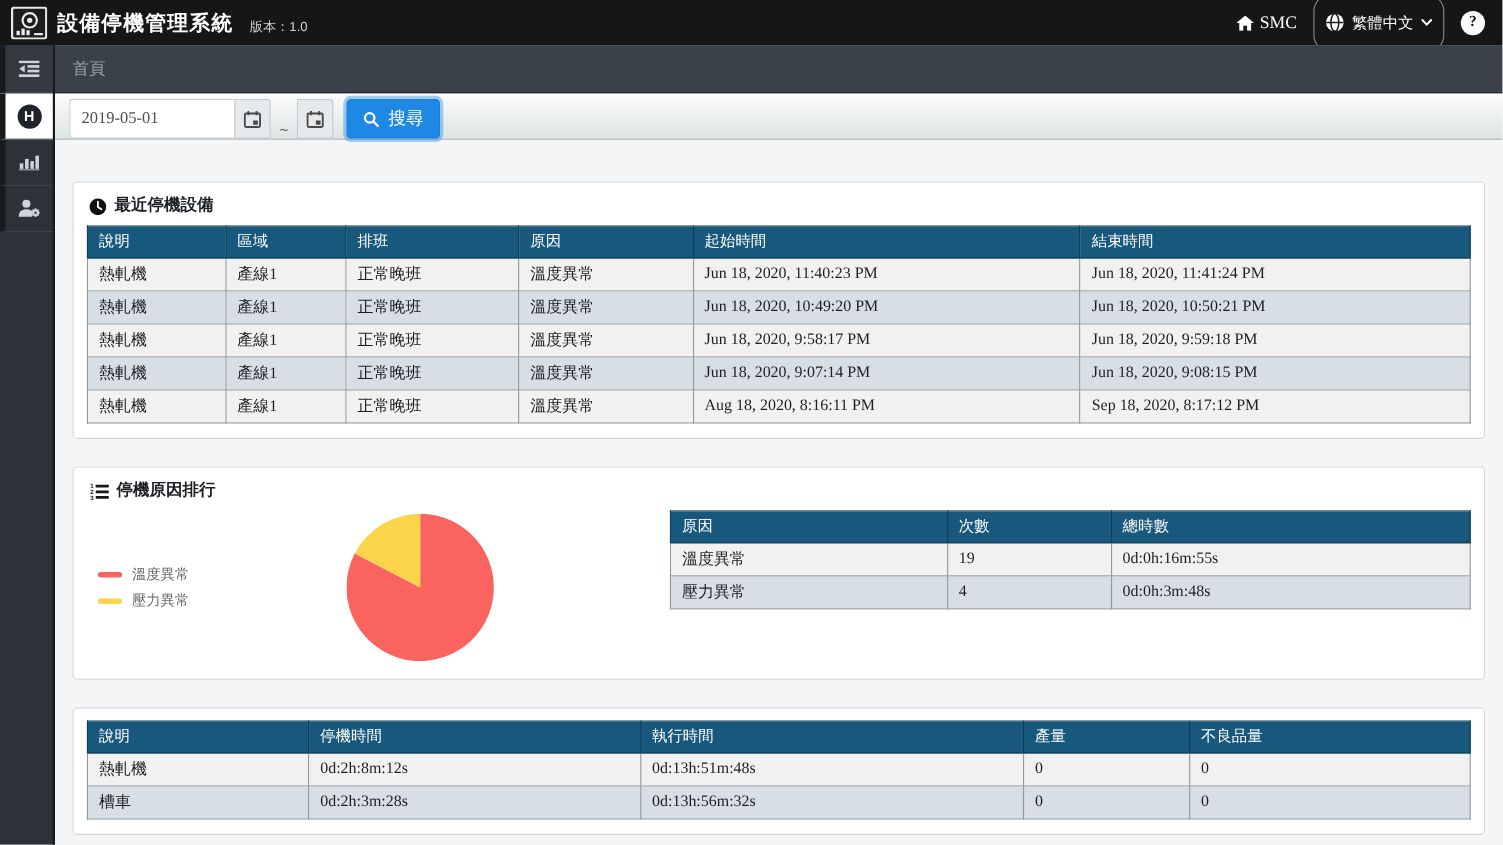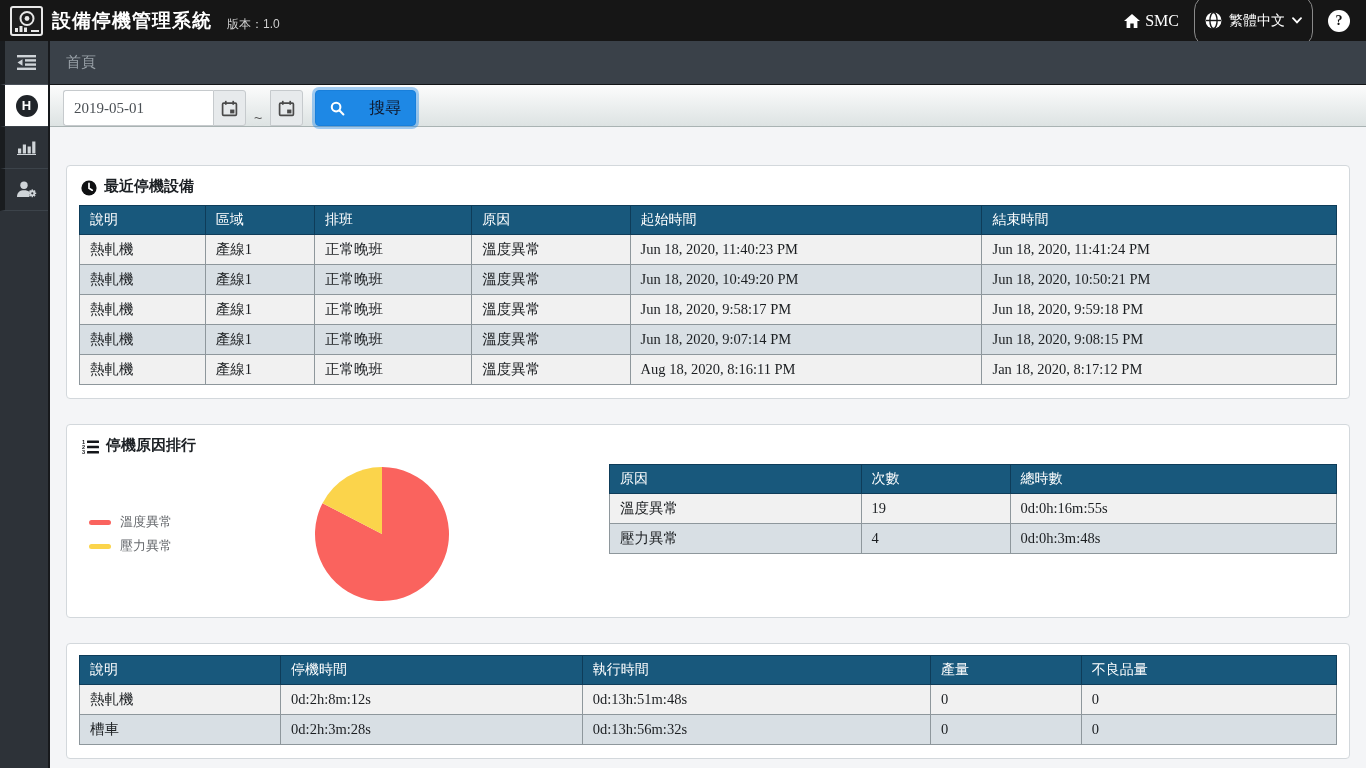--- a/index.html
+++ b/index.html
@@ -24,21 +24,21 @@
   .side-item.active { background:#fff; }
   .h-circle { width:22px; height:22px; border-radius:50%; background:#202429; color:#fff; font-size:13px; font-weight:bold; display:flex; align-items:center; justify-content:center; }
 
   .content-col { flex:1; min-width:0; display:flex; flex-direction:column; }
   .breadcrumb-bar { height:44px; flex:none; background:#3a4149; display:flex; align-items:center; padding:0 16px; color:#99a1a8; font-size:15px; border-bottom:1px solid #131517; }
   .toolbar { height:42px; flex:none; background:linear-gradient(#fcfcfc,#dde3e3); border-bottom:1px solid #a9b3b3; display:flex; align-items:flex-end; padding:0 13px; }
   .input-group { display:flex; height:36px; }
   .date-input { width:150px; border:1px solid #c6cacd; border-right:none; border-radius:3px 0 0 3px; padding:0 10px; font-family:"Liberation Serif","DejaVu Serif",serif; font-size:15px; color:#4a4f54; background:#fff; outline:none; }
   .calendar-addon { width:33px; border:1px solid #c6cacd; background:#e7eaec; border-radius:0 3px 3px 0; display:flex; align-items:center; justify-content:center; cursor:pointer; }
   .tilde { color:#555; font-size:14px; margin:0 8px; }
-  .search-btn { margin-left:12px; height:36px; padding:0 14px; background:#1e88e5; color:#0f172a; border:1px solid #187fdb; border-radius:4px; font-size:16px; display:flex; align-items:center; gap:24px; box-shadow:0 0 0 3px rgba(30,136,229,.40); cursor:pointer; }
+  .search-btn { margin-left:12px; height:36px; padding:0 14px; background:#1e88e5; color:#ffffff; border:1px solid #187fdb; border-radius:4px; font-size:16px; display:flex; align-items:center; gap:8px; box-shadow:0 0 0 3px rgba(30,136,229,.40); cursor:pointer; }
 
   .content { flex:1; overflow:hidden; padding:38px 16px 0 16px; }
 
   
   .panel { background:#fff; border:1px solid #d3d8dc; border-radius:4px; padding:11px 12px 13px; margin-bottom:25px; }
   .panel-title { display:flex; align-items:flex-end; gap:7px; font-size:15px; font-weight:bold; color:#1d2125; margin:0 0 9px 2px; }
 
   table.data { width:100%; border-collapse:collapse; table-layout:fixed; }
   .data th { background:#18587c; color:#fff; font-weight:normal; font-size:14px; text-align:left; padding:5px 10px; border:1px solid #0e3c59; }
   .data td { font-family:"Liberation Serif","DejaVu Serif",serif; font-size:14.5px; color:#1b1e21; padding:5px 10px; border:1px solid #8e979c; overflow:hidden; white-space:nowrap; }
@@ -259,21 +259,21 @@
                 <td>溫度異常</td>
                 <td>Jun 18, 2020, 9:07:14 PM</td>
                 <td>Jun 18, 2020, 9:08:15 PM</td>
               </tr>
               <tr>
                 <td>熱軋機</td>
                 <td>產線1</td>
                 <td>正常晚班</td>
                 <td>溫度異常</td>
                 <td>Aug 18, 2020, 8:16:11 PM</td>
-                <td>Jan 18, 2020, 8:17:12 PM</td>
+                <td>Sep 18, 2020, 8:17:12 PM</td>
               </tr>
             </tbody>
         </table>
       </div>
 
       <div class="panel">
         <div class="panel-title">
           <span class="icon">
             <svg width="18" height="16" viewBox="0 0 18 16">
               <g fill="#14161a">

